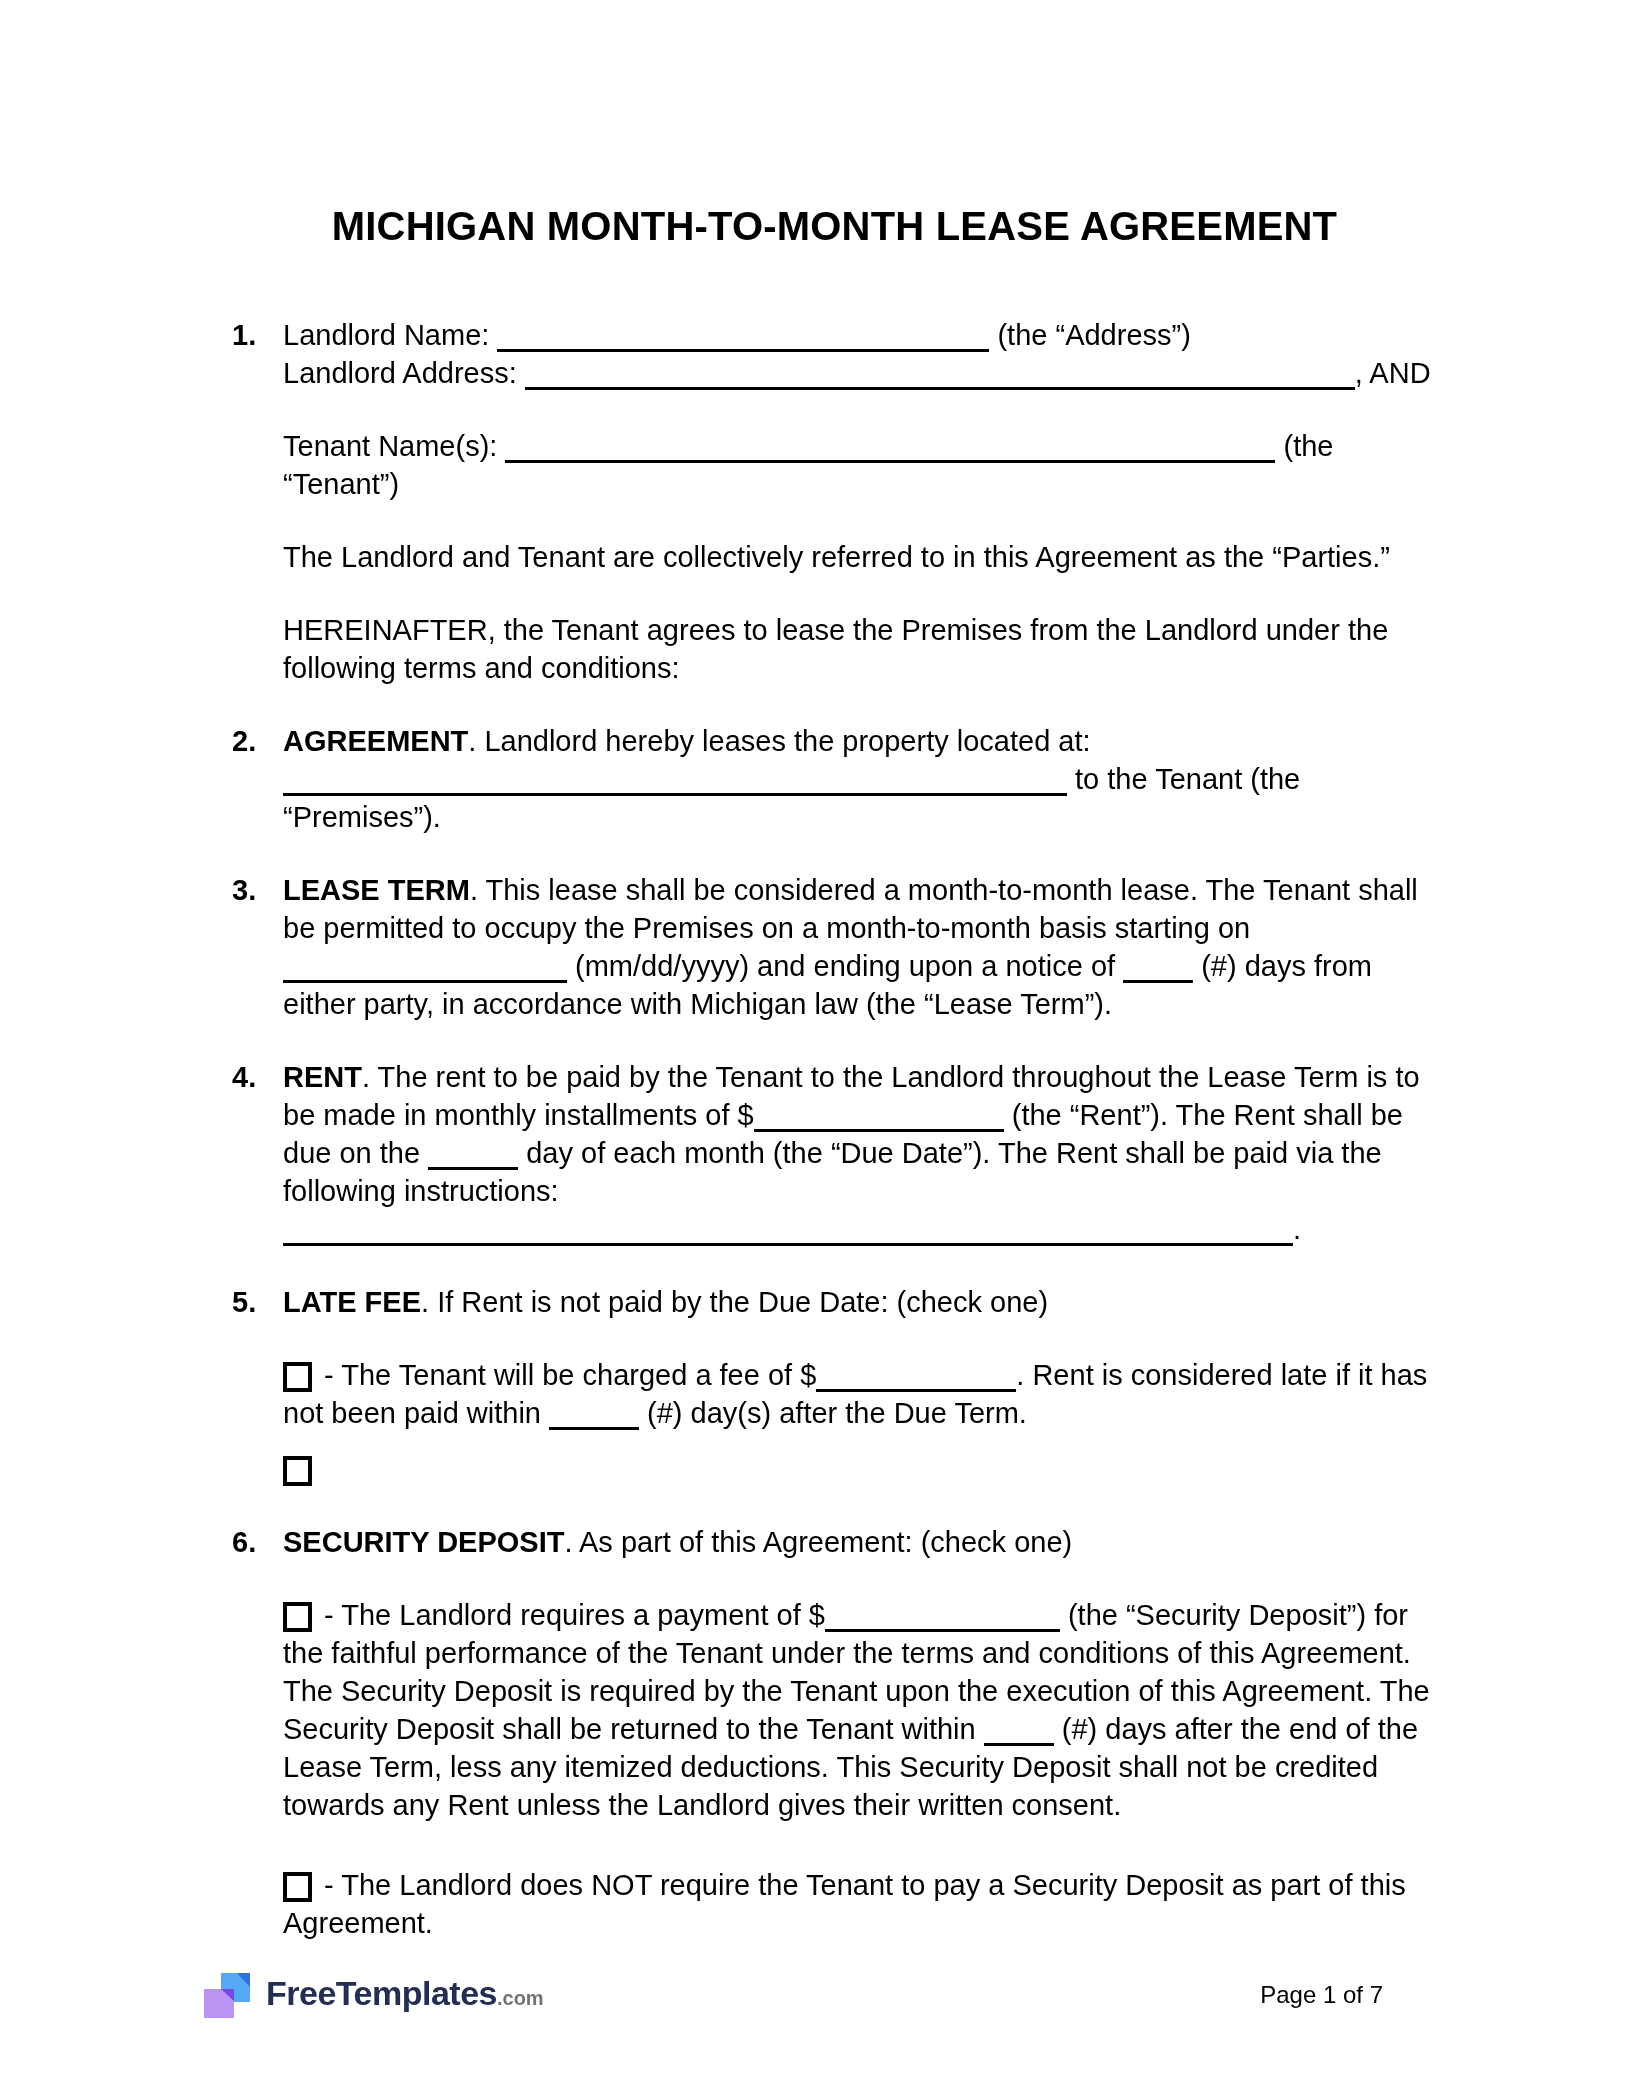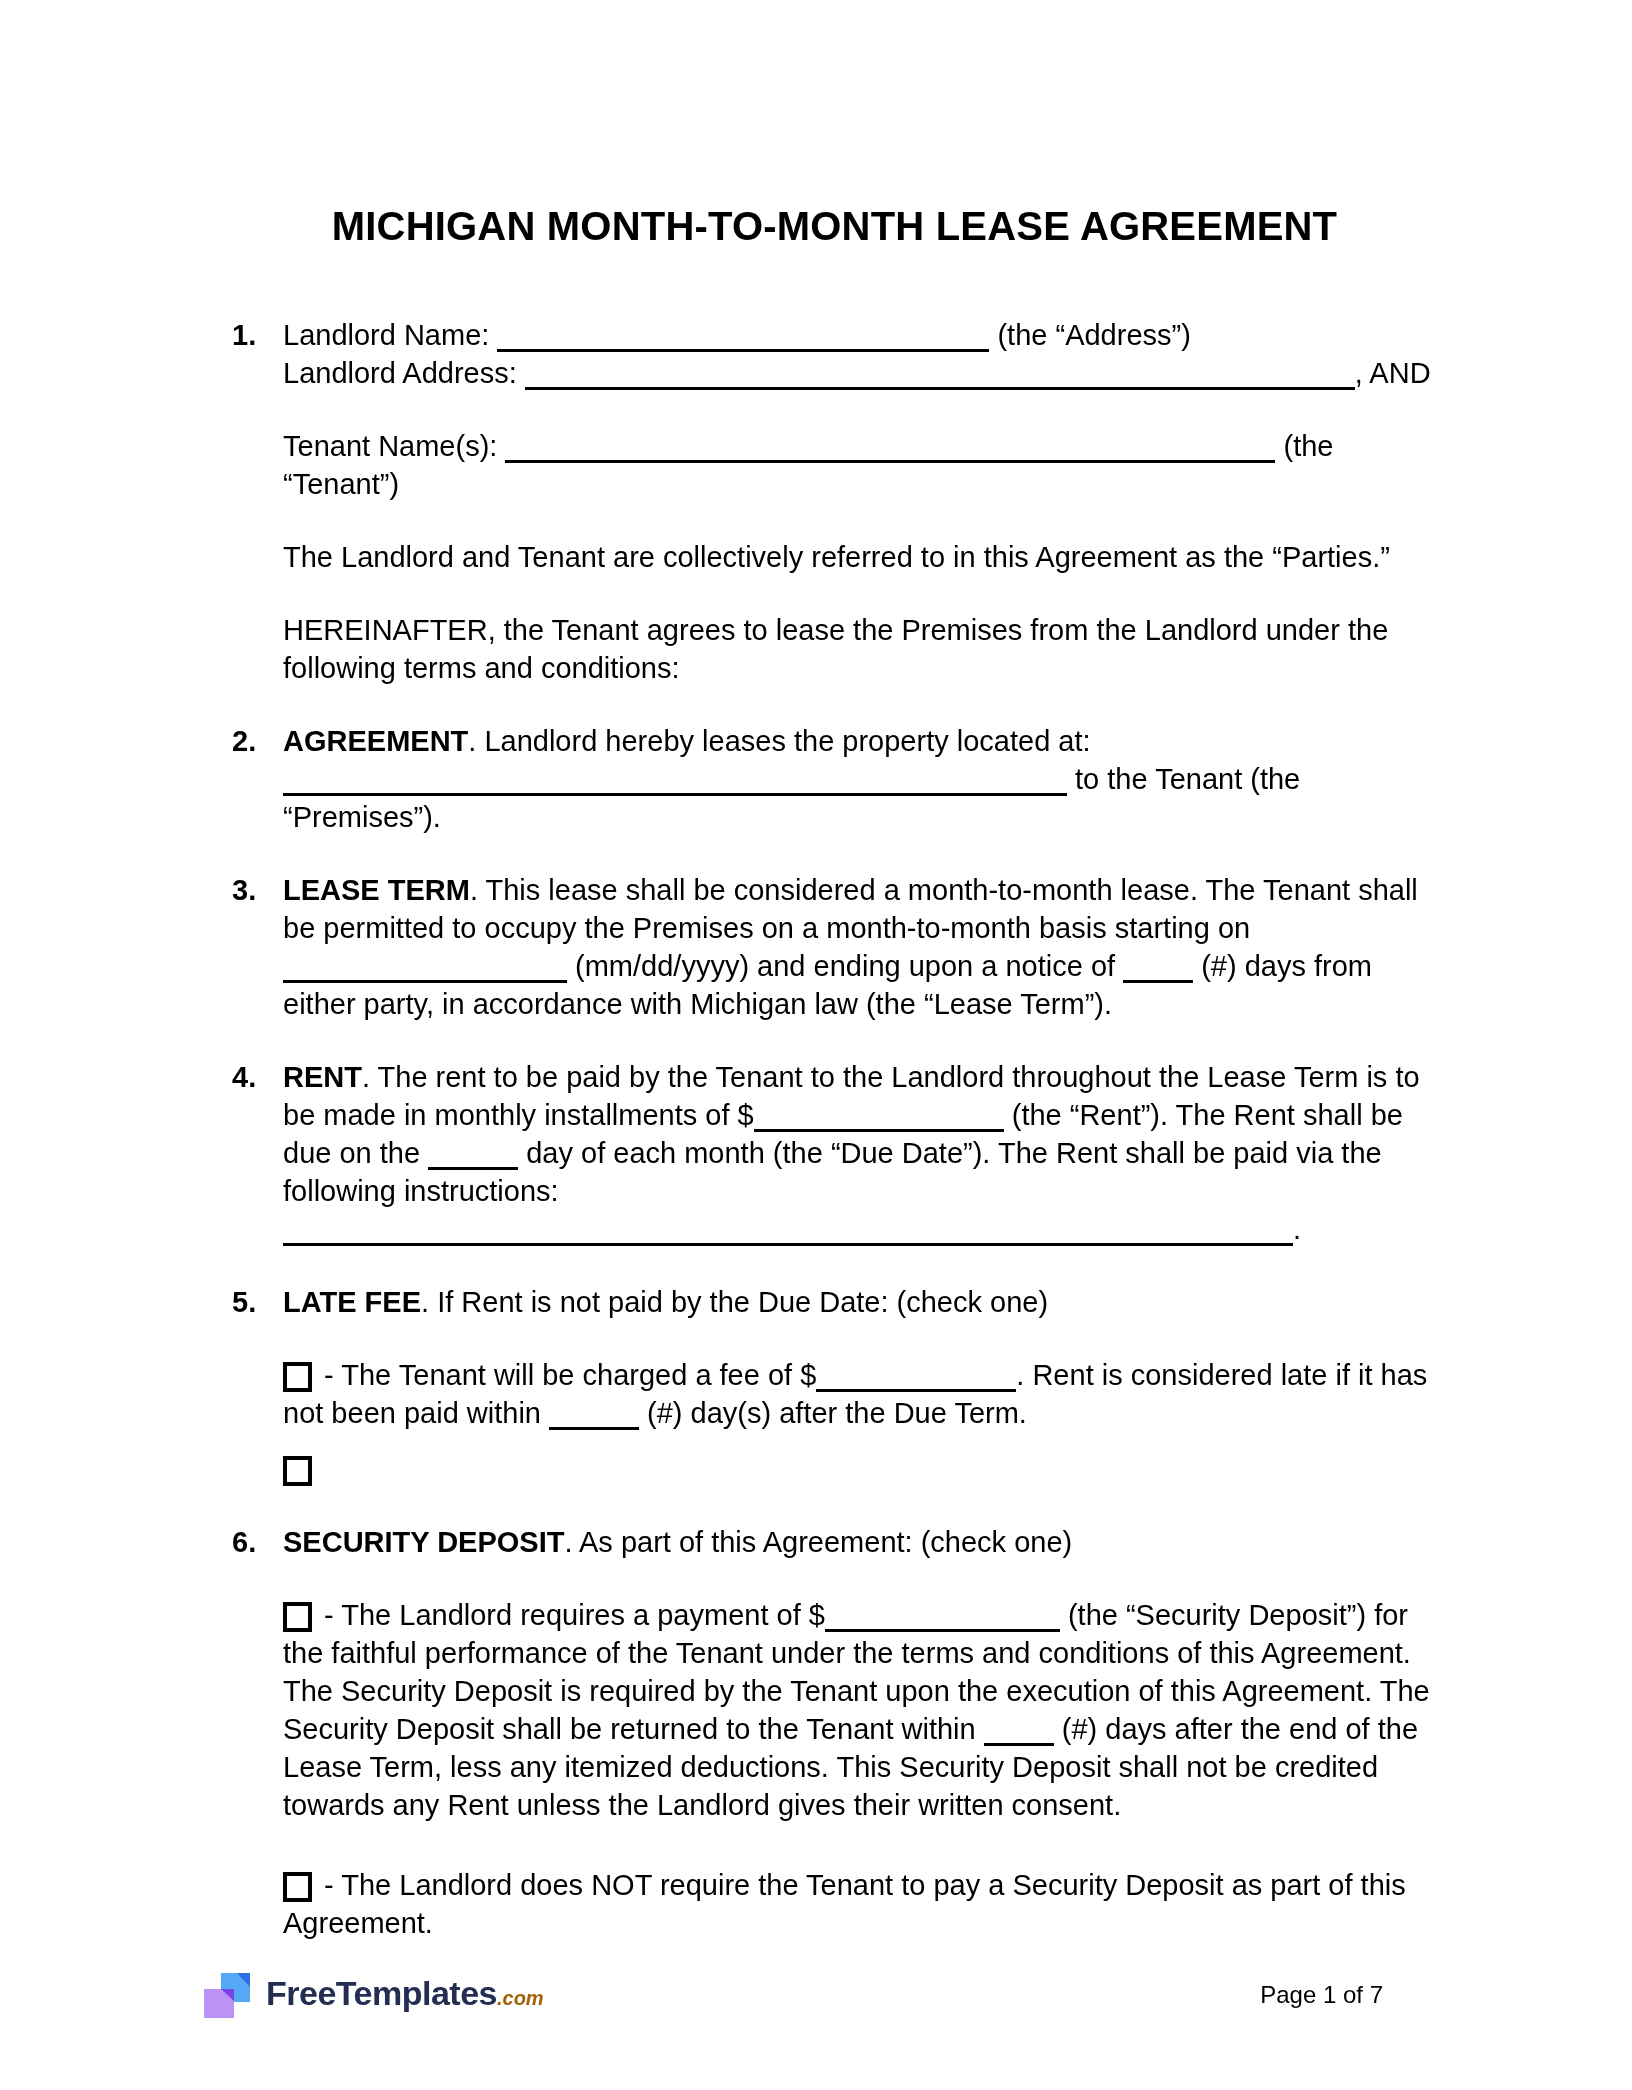--- a/index.html
+++ b/index.html
@@ -96,18 +96,18 @@
   <div class="footer">
     <div class="brand">
       <svg width="50" height="50" viewBox="0 0 50 50">
         <rect x="19" y="3" width="29" height="29" fill="#55a8f3"></rect>
         <polygon points="35,3 48,3 48,17" fill="#2f6fe3"></polygon>
         <rect x="2" y="19" width="30" height="29" fill="#bb93f3"></rect>
         <polygon points="19,19 32,19 32,31" fill="#7a45e6"></polygon>
       </svg>
       <span class="brand-name-wrap">
         <span class="brand-text" style="color: rgb(35, 46, 82);">FreeTemplates</span>
-        <span class="brand-suffix" style="color: #a16207; font-style: italic;">.com</span>
+        <span class="brand-suffix" style="color: #737373;">.com</span>
       </span>
     </div>
     <div class="page-label">Page 1 of 7</div>
   </div>
 </div>
 
 </body></html>

